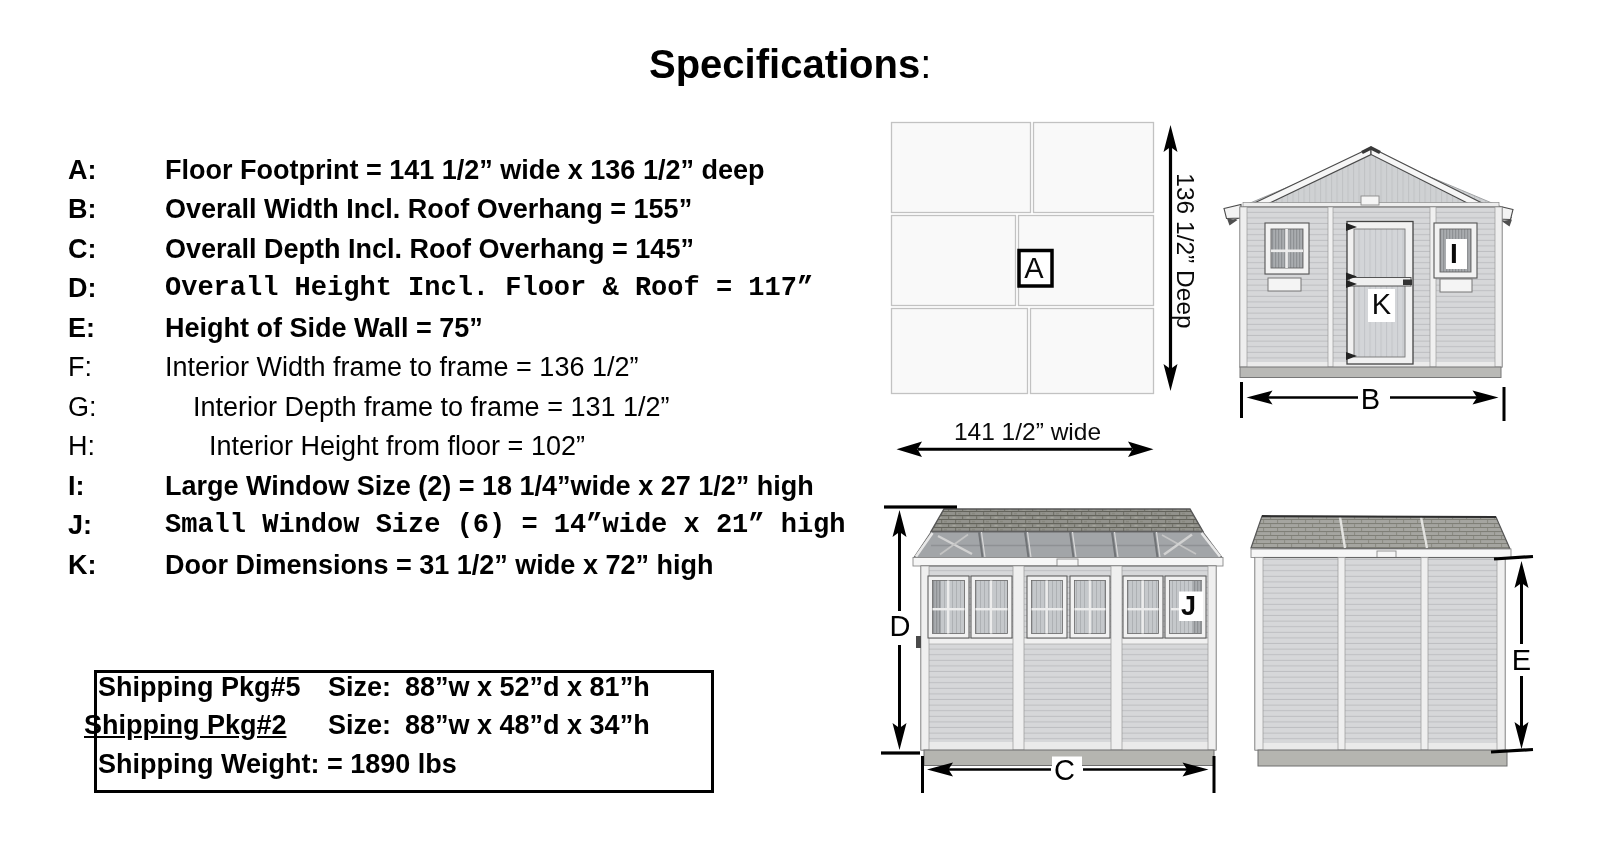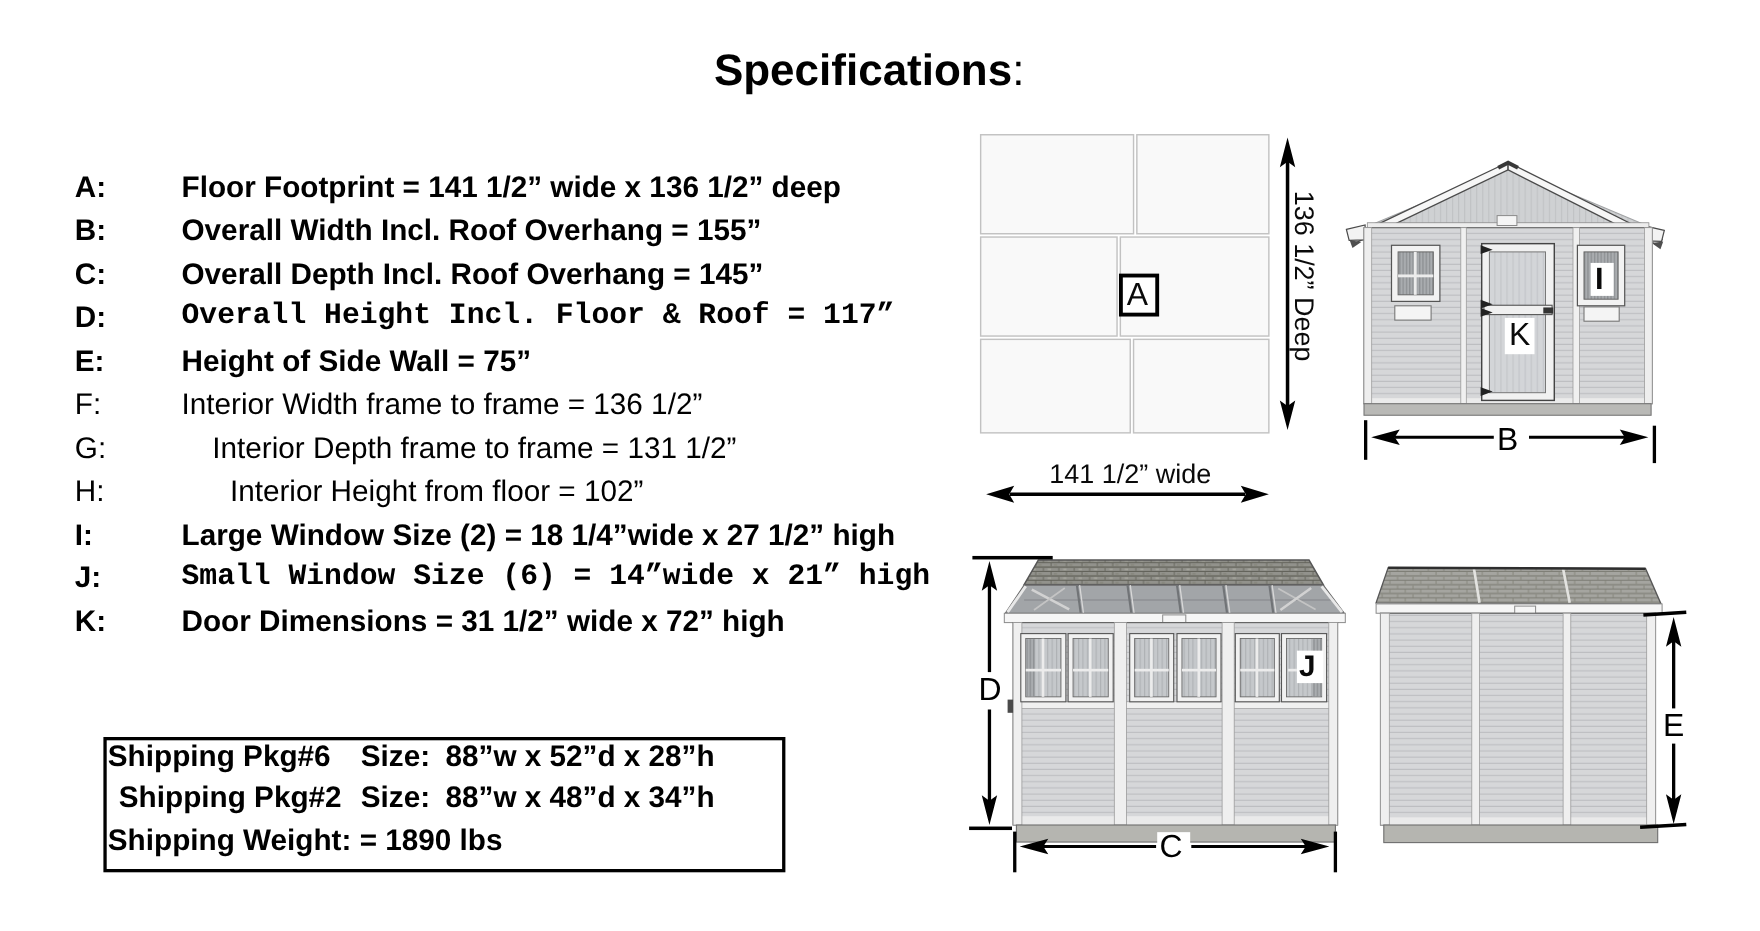--- a/index.html
+++ b/index.html
@@ -42,25 +42,25 @@
 <div class="abs spec b" style="left:165px;top:472.5px;">Large Window Size (2) = 18 1/4”wide x 27 1/2” high</div>
 
 <div class="abs spec b" style="left:68px;top:512.0px;">J:</div>
 <div class="abs spec b" style="left:165px;top:512.0px;font-family:Liberation Mono, monospace;">Small Window Size (6) = 14”wide x 21” high</div>
 
 <div class="abs spec b" style="left:68px;top:551.5px;">K:</div>
 <div class="abs spec b" style="left:165px;top:551.5px;">Door Dimensions = 31 1/2” wide x 72” high</div>
 
 <div class="abs" style="left:94px;top:670px;width:614px;height:117px;border:3px solid #000;"></div>
 
-<div class="abs spec b" style="left:98px;top:673.5px;">Shipping Pkg#6</div>
+<div class="abs spec b" style="left:98px;top:673.5px;">Shipping Pkg#5</div>
 <div class="abs spec b" style="left:328px;top:673.5px;">Size:</div>
-<div class="abs spec b" style="left:405px;top:673.5px;">88”w x 52”d x 28”h</div>
-
-<div class="abs spec b" style="left:108px;top:712px;">Shipping Pkg#2</div>
+<div class="abs spec b" style="left:405px;top:673.5px;">88”w x 52”d x 81”h</div>
+
+<div class="abs spec b" style="left:84px;top:712px;text-decoration:underline;">Shipping Pkg#2</div>
 <div class="abs spec b" style="left:328px;top:712px;">Size:</div>
 <div class="abs spec b" style="left:405px;top:712px;text-align:center;">88”w x 48”d x 34”h</div>
 
 <div class="abs spec b" style="left:98px;top:750.5px;">Shipping Weight: = 1890 lbs</div>
 
 <svg class="abs" style="left:0;top:0;" width="1600" height="846" viewBox="0 0 1600 846">
 <defs>
   <pattern id="siding" patternUnits="userSpaceOnUse" width="8" height="5.6">
     <rect width="8" height="5.6" fill="#d6d7d9"></rect>
     <rect y="4.6" width="8" height="1" fill="#bdbec1"></rect>

